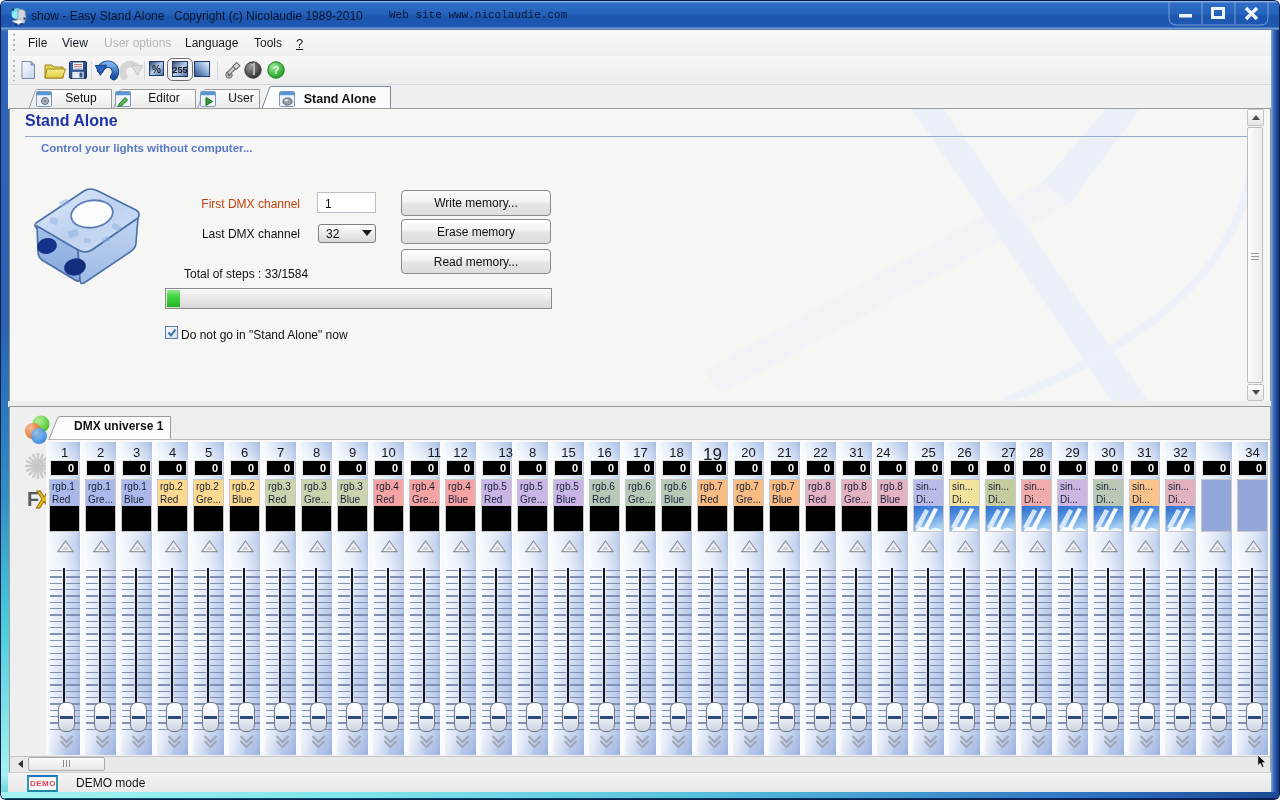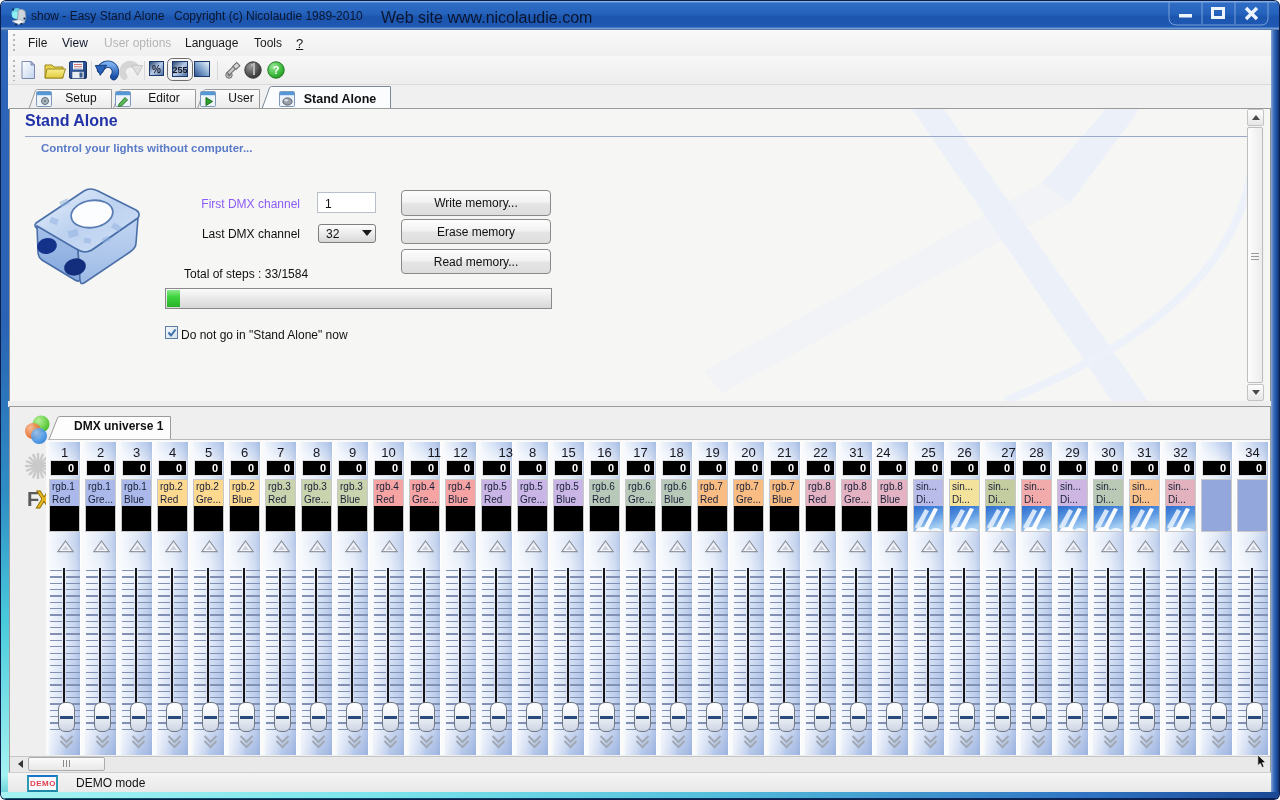--- a/index.html
+++ b/index.html
@@ -25,21 +25,21 @@
     <circle cx="5.5" cy="9" r="3.5" fill="#8ff0f2"></circle>
     <path d="M8 4 Q12 2 15 5 L16 12 L14 17 L6 18 L8 10 Z" fill="#cfd5dc" stroke="#8a94a2" stroke-width="0.8"></path>
     <path d="M2 15 L10 13.5 L15 16 L8 18.5 Z" fill="#f2f5f8" stroke="#9aa4b0" stroke-width="0.7"></path>
     <rect x="2" y="2.5" width="2" height="2" fill="#12305e"></rect>
     <rect x="13.5" y="11.5" width="2" height="2" fill="#12305e"></rect>
     <rect x="5" y="17.5" width="2.5" height="1.8" fill="#12305e"></rect>
     <rect x="10.5" y="17" width="2" height="1.8" fill="#12305e"></rect>
   </svg>
   <div class="abs" style="left:30px;top:8px;font-size:12px;color:#0a1630;white-space:nowrap;">show - Easy Stand Alone</div>
   <div class="abs" style="left:173px;top:8px;font-size:12px;color:#0a1630;white-space:nowrap;">Copyright (c) Nicolaudie 1989-2010</div>
-  <div class="abs" style="left:380px;top:8px;font-size:16px;color:#0a1630;white-space:nowrap;">Web site www.nicolaudie.com</div>
+  <div class="abs" style="left:388px;top:8px;font-size:11px;color:#0a1630;white-space:nowrap;font-family:Liberation Mono, monospace;">Web site www.nicolaudie.com</div>
 
   <svg class="abs" style="left:1166px;top:0px" width="104" height="28" viewBox="0 0 104 28">
     <path d="M2 0 L2 17 Q2 24 10 24 L94 24 Q101 24 101 17 L101 0" fill="none" stroke="#8fb2dc" stroke-opacity="0.8"></path>
     <line x1="35" y1="1" x2="35" y2="23" stroke="#8fb2dc" stroke-opacity="0.8"></line>
     <line x1="68" y1="1" x2="68" y2="23" stroke="#8fb2dc" stroke-opacity="0.8"></line>
     <rect x="12" y="13" width="13" height="3.5" fill="#eef4fc"></rect>
     <rect x="45.5" y="7.5" width="11" height="9" fill="none" stroke="#eef4fc" stroke-width="3"></rect>
     <path d="M79 7 L90 18 M90 7 L79 18" stroke="#eef4fc" stroke-width="3.4"></path>
   </svg>
 
@@ -213,21 +213,21 @@
  <ellipse cx="43" cy="85" rx="11" ry="8.5" fill="#142e7e" transform="rotate(-12 43 85)"></ellipse>
  <g fill="#8fb0e0" opacity="0.5">
   <rect x="18" y="36" width="8" height="6" transform="rotate(20 22 39)"></rect>
   <rect x="36" y="48" width="10" height="7" transform="rotate(-15 41 51)"></rect>
   <rect x="80" y="42" width="9" height="6" transform="rotate(30 84 45)"></rect>
   <rect x="52" y="56" width="7" height="5" transform="rotate(10 55 58)"></rect>
   <rect x="28" y="18" width="9" height="6" transform="rotate(-25 32 21)"></rect>
   <rect x="70" y="55" width="8" height="5" transform="rotate(-20 74 57)"></rect>
  </g>
 </svg>
-     <div class="abs" style="left:120px;top:88px;width:170px;text-align:right;font-size:12px;color:#8b5cf6;">First DMX channel</div>
+     <div class="abs" style="left:120px;top:88px;width:170px;text-align:right;font-size:12px;color:#c2410c;">First DMX channel</div>
      <div class="abs" style="left:307px;top:83px;width:59px;height:21px;background:#fff;border:1px solid #b9bfc8;"></div>
      <div class="abs" style="left:315px;top:88px;font-size:12px;color:#111;">1</div>
      <div class="abs" style="left:120px;top:118px;width:170px;text-align:right;font-size:12px;color:#111;">Last DMX channel</div>
      <div class="abs" style="left:308px;top:115px;width:58px;height:19px;background:linear-gradient(180deg,#fdfdfd,#e4e4e4 70%,#d6d6d6);border:1px solid #7e7e7e;border-radius:3px;"></div>
      <div class="abs" style="left:316px;top:118px;font-size:12px;color:#111;">32</div>
      <div class="abs" style="left:352px;top:121px;width:0;height:0;border-left:5px solid transparent;border-right:5px solid transparent;border-top:6px solid #1a1a1a;"></div>
      <div class="abs" style="left:391px;top:81px;width:150px;height:26px;background:linear-gradient(180deg,#fdfdfd,#f2f2f2 45%,#e4e4e4 55%,#dedede);border:1px solid #8a8a8a;border-radius:4px;text-align:center;line-height:25px;font-size:12px;color:#111;">Write memory...</div>
      <div class="abs" style="left:391px;top:110px;width:150px;height:25px;background:linear-gradient(180deg,#fdfdfd,#f2f2f2 45%,#e4e4e4 55%,#dedede);border:1px solid #8a8a8a;border-radius:4px;text-align:center;line-height:24px;font-size:12px;color:#111;">Erase memory</div>
      <div class="abs" style="left:391px;top:140px;width:150px;height:25px;background:linear-gradient(180deg,#fdfdfd,#f2f2f2 45%,#e4e4e4 55%,#dedede);border:1px solid #8a8a8a;border-radius:4px;text-align:center;line-height:24px;font-size:12px;color:#111;">Read memory...</div>
      <div class="abs" style="left:174px;top:158px;font-size:12px;color:#111;">Total of steps : 33/1584</div>
@@ -628,21 +628,21 @@
 <div class="abs" style="left:652px;top:163px;width:12px;height:165px;background:repeating-linear-gradient(180deg,#8290b4 0 1.2px,transparent 1.2px 6.35px);"></div>
 <div class="abs" style="left:668px;top:163px;width:14px;height:165px;background:repeating-linear-gradient(180deg,#8290b4 0 1.2px,transparent 1.2px 6.35px);"></div>
 <div class="abs" style="left:665px;top:161px;width:2px;height:162px;background:#16161a;"></div>
 <div class="abs" style="left:660px;top:295px;width:17px;height:30px;border-radius:7px;background:linear-gradient(180deg,#fdfefe,#f3f6fa 40%,#dde3ec 75%,#ccd5e2);border:1px solid #6f7783;"></div>
 <div class="abs" style="left:662px;top:309px;width:13px;height:2.5px;background:#2a4a7e;"></div>
 <svg class="abs" style="left:661px;top:328px" width="15" height="14" viewBox="0 0 15 14">
         <path d="M1.5 1 L7.5 7 L13.5 1" fill="none" stroke="#a2a8b3" stroke-width="2"></path>
         <path d="M1.5 6 L7.5 12 L13.5 6" fill="none" stroke="#a2a8b3" stroke-width="2"></path>
       </svg>
 <div class="abs" style="left:686px;top:35px;width:33px;height:313px;background:linear-gradient(90deg,rgba(255,255,255,.75) 0%,rgba(255,255,255,.25) 40%,rgba(255,255,255,0) 55%,rgba(122,152,208,.22) 85%,rgba(112,144,204,.38) 100%),linear-gradient(180deg,#c5d6f1 0%,#edf2fb 6%,#e0eaf8 11%,#f5f8fd 20%,#dbe5f6 32%,#ecf2fb 42%,#d2dff4 54%,#e4ecf9 64%,#c6d5f0 76%,#dfe8f8 88%,#b2c5e9 100%);border-left:1px solid rgba(255,255,255,.9);border-right:1px solid rgba(255,255,255,.9);"></div>
-<div class="abs" style="left:686px;top:38px;width:33px;text-align:center;font-size:13px;color:#16161e;">19</div>
+<div class="abs" style="left:686px;top:38px;width:33px;text-align:center;font-size:17px;color:#16161e;">19</div>
 <div class="abs" style="left:688px;top:53px;width:29px;height:16px;background:#000;border:1px solid #dedede;color:#fff;font-size:11px;font-weight:bold;text-align:right;line-height:14px;padding-right:4px;">0</div>
 <div class="abs" style="left:687px;top:72px;width:31px;height:53px;border:1px solid #c8c8c8;background:#000;">
         <div style="height:26px;background:#f9bc82;font-size:10px;color:#1a2038;line-height:12.5px;padding:1px 0 0 2px;">rgb.7<br>Red</div>
       </div>
 <svg class="abs" style="left:695px;top:133px" width="17" height="13" viewBox="0 0 17 13">
         <path d="M8.5 1 L16.3 11.7 L0.7 11.7 Z" fill="#eceff5" stroke="#8d929c" stroke-width="1.2"></path>
         <path d="M8.5 4.6 L13 10.6 L4 10.6 Z" fill="#ccd2dc" stroke="#fafbfd" stroke-width="0.9"></path>
       </svg>
 <div class="abs" style="left:688px;top:163px;width:12px;height:165px;background:repeating-linear-gradient(180deg,#8290b4 0 1.2px,transparent 1.2px 6.35px);"></div>
 <div class="abs" style="left:704px;top:163px;width:14px;height:165px;background:repeating-linear-gradient(180deg,#8290b4 0 1.2px,transparent 1.2px 6.35px);"></div>

